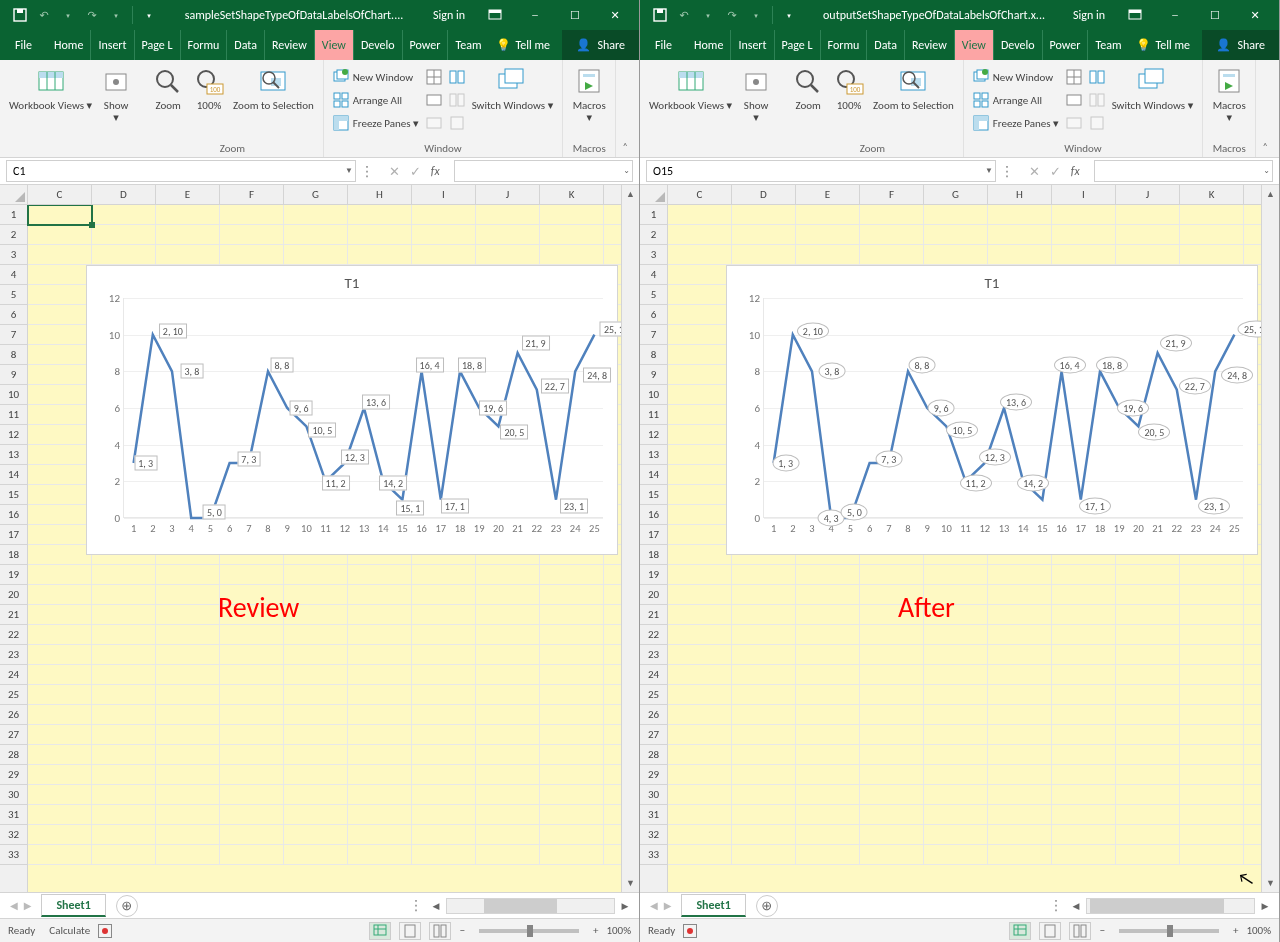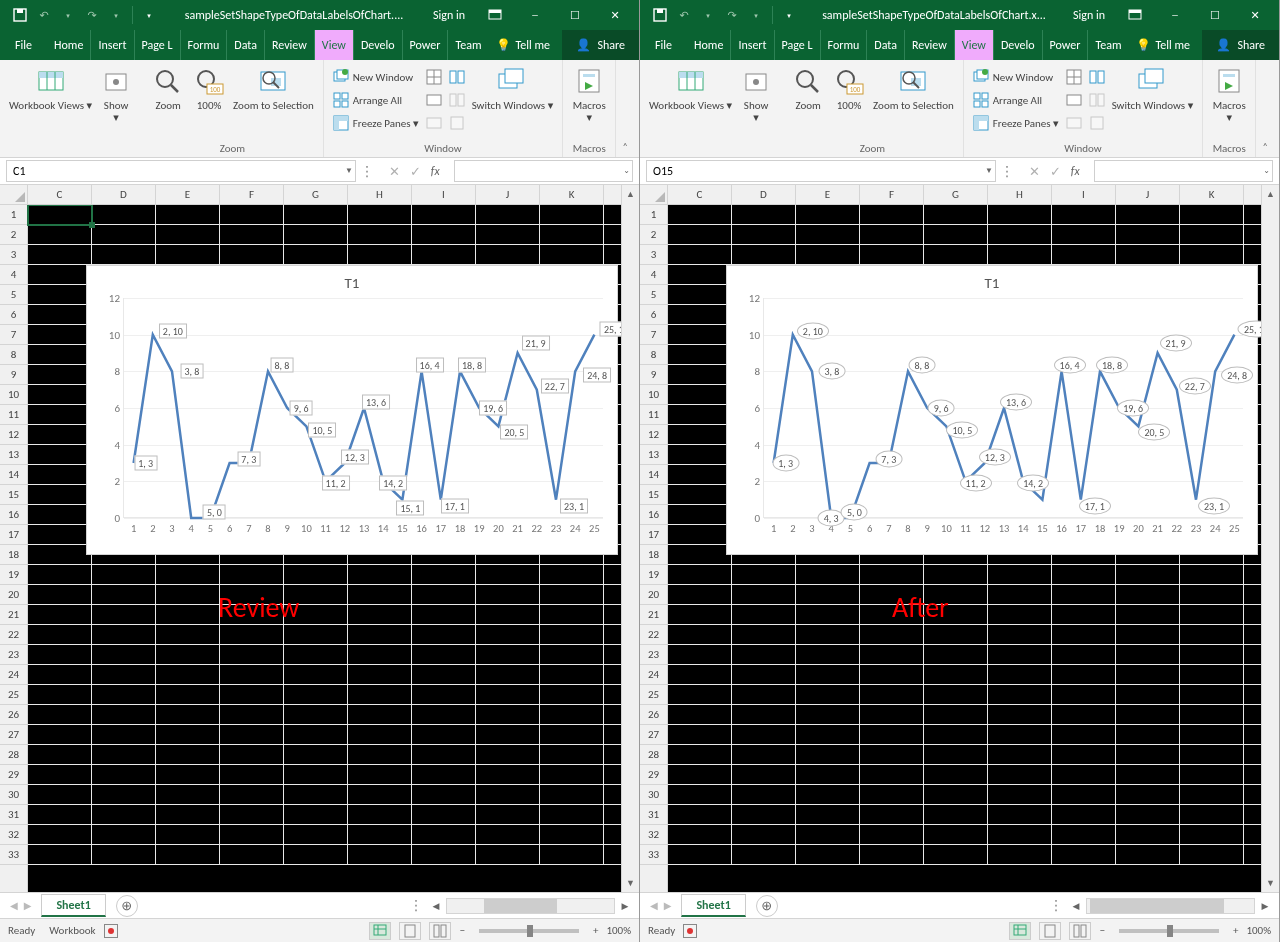--- a/index.html
+++ b/index.html
@@ -9,21 +9,21 @@
 .qat{display:flex;align-items:center;gap:4px;padding:0 6px}
 .qat span{width:20px;height:20px;display:flex;align-items:center;justify-content:center;color:#fff;font-size:11px}
 .qat .sep{width:1px;height:18px;background:#2d8255;margin:0 2px}
 .fname{flex:1;text-align:center;font-size:12px;color:#fff;overflow:hidden;white-space:nowrap;text-overflow:ellipsis}
 .signin{font-size:12px;color:#fff;padding:0 10px}
 .winbtns{display:flex}
 .winbtn{width:40px;height:30px;display:flex;align-items:center;justify-content:center;color:#fff;font-size:11px}
 .menubar{height:30px;background:#0a6332;display:flex;align-items:stretch;color:#fff;font-size:12px}
 .menutab{padding:0 7px;display:flex;align-items:center;border-right:1px solid #2d8255;cursor:pointer}
 .menutab.file{padding:0 15px;border-right:none}
-.menutab.active{background:#f0abfc;color:#217346}
+.menutab.active{background:#fca5a5;color:#217346}
 .menutab.nosep{border:none}
 .tellme{display:flex;align-items:center;gap:4px;padding:0 8px}
 .share{margin-left:auto;background:#094b27;padding:0 14px;display:flex;align-items:center;gap:6px}
 .ribbon{height:98px;background:#f3f3f3;border-bottom:1px solid #d4d4d4;display:flex}
 .rgroup{border-right:1px solid #e1e1e1;padding:4px 6px 0;display:flex;flex-direction:column;align-items:center;font-size:11px;color:#444}
 .rgroup .rbuttons{flex:1;display:flex;align-items:flex-start;gap:1px}
 .rgroup .rlabel{font-size:11px;color:#666;padding:2px 0}
 .rbig{display:flex;flex-direction:column;align-items:center;justify-content:flex-start;padding:2px 3px;text-align:center;font-size:11px;line-height:12px;min-width:40px}
 .rbig .ricon{width:32px;height:32px;margin-bottom:2px;display:flex;align-items:center;justify-content:center}
 .rstack{display:flex;flex-direction:column;gap:1px;padding-top:2px}
@@ -38,21 +38,21 @@
 .fxlabel{font-style:italic;color:#666;margin-right:4px;font-size:12px}
 .fbar{flex:1;border:1px solid #cfcfcf;height:22px;margin-right:6px;background:#fff;position:relative}
 .fbar .dd{position:absolute;right:2px;top:4px;font-size:8px;color:#666}
 .gridwrap{flex:1;display:flex;overflow:hidden;background:#fff;position:relative}
 .rowhdrs{width:28px;background:#f0f0f0;border-right:1px solid #d4d4d4}
 .colhdrs{height:20px;background:#f0f0f0;border-bottom:1px solid #d4d4d4;display:flex}
 .corner{width:28px;height:20px;background:#f0f0f0;border-right:1px solid #d4d4d4;border-bottom:1px solid #d4d4d4;position:relative}
 .corner::after{content:"";position:absolute;right:2px;bottom:2px;border:5px solid transparent;border-bottom-color:#b8b8b8;border-right-color:#b8b8b8}
 .ch{width:64px;border-right:1px solid #d4d4d4;text-align:center;font-size:11px;color:#444;line-height:20px}
 .rh{height:20px;border-bottom:1px solid #d4d4d4;text-align:center;font-size:11px;color:#444;line-height:20px}
-.cells{position:relative;background:#000000}
+.cells{position:relative;background:#fef9c3}
 .cellrow{height:20px;border-bottom:1px solid #e8e8e8;display:flex}
 .cell{width:64px;border-right:1px solid #e8e8e8;height:100%}
 .selcell{outline:2px solid #217346;outline-offset:-1px;position:absolute;width:64px;height:20px;left:0;top:0;pointer-events:none}
 .selcell::after{content:"";position:absolute;right:-3px;bottom:-3px;width:6px;height:6px;background:#217346}
 .vscroll{width:18px;background:#f0f0f0;border-left:1px solid #d4d4d4;position:relative}
 .vscroll .up,.vscroll .dn{height:18px;text-align:center;font-size:9px;color:#666;line-height:18px}
 .vscroll .dn{position:absolute;bottom:0;width:100%}
 .sheetbar{height:26px;background:#fff;border-top:1px solid #d4d4d4;display:flex;align-items:center;font-size:12px}
 .sheetnav{display:flex;gap:6px;padding:0 10px;color:#bbb;font-size:10px}
 .sheettab{border:1px solid #ccc;border-bottom:2px solid #217346;padding:3px 14px;background:#fff;font-weight:bold;color:#217346}
@@ -798,21 +798,21 @@
       <span class="dots">⋮</span>
       <span class="arr">◀</span>
       <div class="track">
           <div class="thumb" style="left:22%;width:44%"></div>
         </div>
       <span class="arr">▶</span>
     </div>
     </div>
     <div class="statusbar">
     <span>Ready</span>
-    <span style="margin-left:14px">Workbook</span>
+    <span style="margin-left:14px">Calculate</span>
     <span class="macrec"></span>
     <div class="sright">
       <div class="viewbtn" style="background:#d8e8dc">
           <svg width="16" height="16" viewBox="0 0 16 16">
             <rect x="2" y="2" width="12" height="10" fill="none" stroke="#3a7"></rect>
             <line x1="2" y1="6" x2="14" y2="6" stroke="#3a7"></line>
             <line x1="6" y1="2" x2="6" y2="12" stroke="#3a7"></line>
           </svg>
         </div>
       <div class="viewbtn">
@@ -844,21 +844,21 @@
             <rect x="5" y="2" width="6" height="4" fill="#fff"></rect>
           </svg>
         </span>
       <span style="color:#9fc7ae">↶</span>
       <span style="font-size:7px;color:#9fc7ae">▾</span>
       <span style="color:#9fc7ae">↷</span>
       <span style="font-size:7px;color:#9fc7ae">▾</span>
       <span class="sep"></span>
       <span style="font-size:7px">▾</span>
     </div>
-    <div class="fname">sampleSetShapeTypeOfDataLabelsOfChart.x...</div>
+    <div class="fname">outputSetShapeTypeOfDataLabelsOfChart.x...</div>
     <div class="signin">Sign in</div>
     <div class="winbtn">
         <svg width="16" height="16" viewBox="0 0 16 16">
           <rect x="2" y="3" width="12" height="9" fill="none" stroke="#fff"></rect>
           <rect x="2" y="3" width="12" height="3" fill="#fff"></rect>
         </svg>
       </div>
     <div class="winbtns">
       <div class="winbtn">─</div>
       <div class="winbtn">☐</div>
@@ -1520,21 +1520,21 @@
                 <div class="datalabel oval" style="left:348px;top:67.33333333333334px">18, 8</div>
                 <div class="datalabel oval" style="left:369.2px;top:110px">19, 6</div>
                 <div class="datalabel oval" style="left:390.40000000000003px;top:134.33333333333331px">20, 5</div>
                 <div class="datalabel oval" style="left:411.59999999999997px;top:45px">21, 9</div>
                 <div class="datalabel oval" style="left:430.8px;top:87.66666666666666px">22, 7</div>
                 <div class="datalabel oval" style="left:450px;top:207.66666666666666px">23, 1</div>
                 <div class="datalabel oval" style="left:473.2px;top:77.33333333333334px">24, 8</div>
                 <div class="datalabel oval" style="left:492.4px;top:30.666666666666657px">25, 10</div>
     </div>
   </div>
-            <div class="caption" style="left:224px;top:385px">After</div>
+            <div class="caption" style="left:230px;top:385px">After</div>
           </div>
         </div>
       </div>
       <div class="vscroll">
         <div class="up">▲</div>
         <div class="dn">▼</div>
       </div>
     </div>
     <div class="sheetbar">
     <div class="sheetnav">

